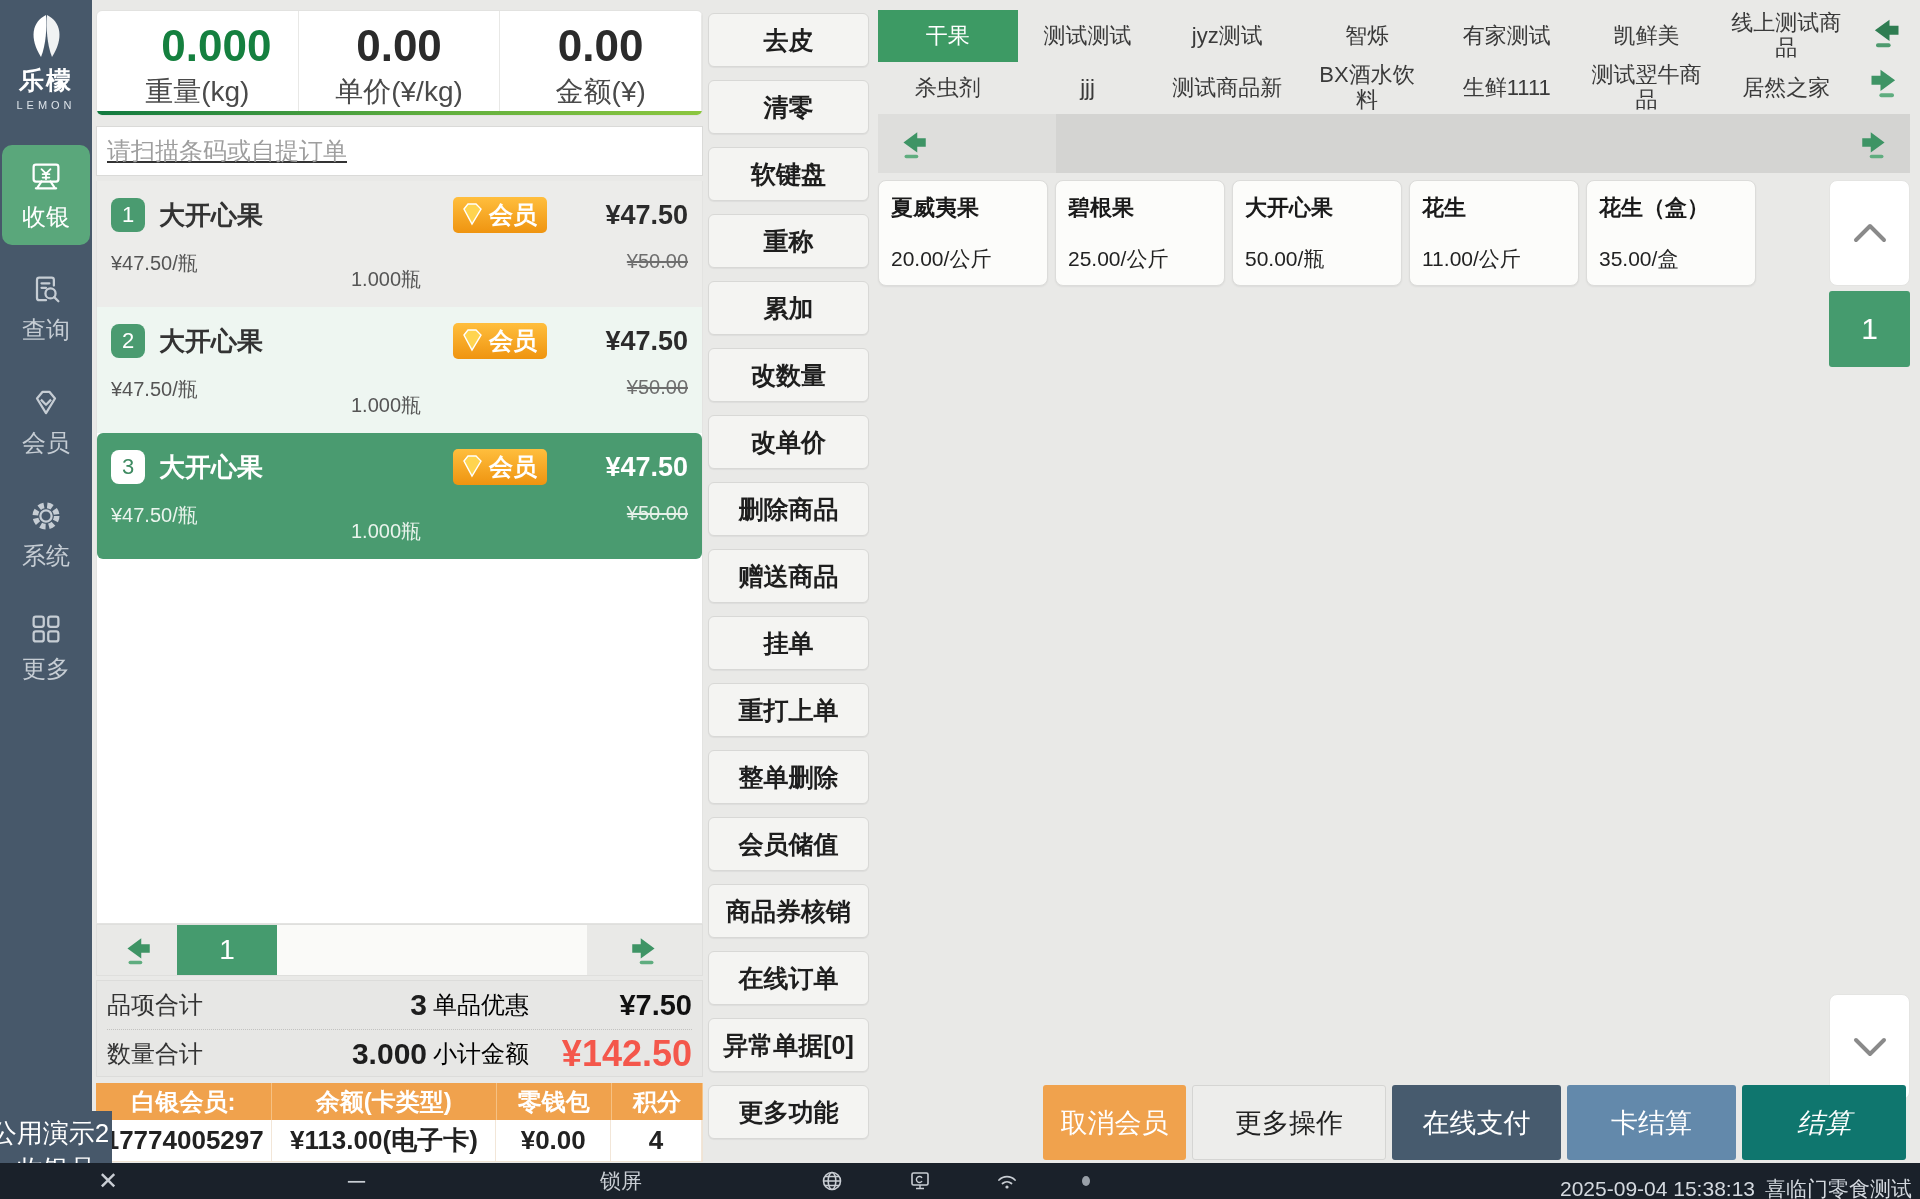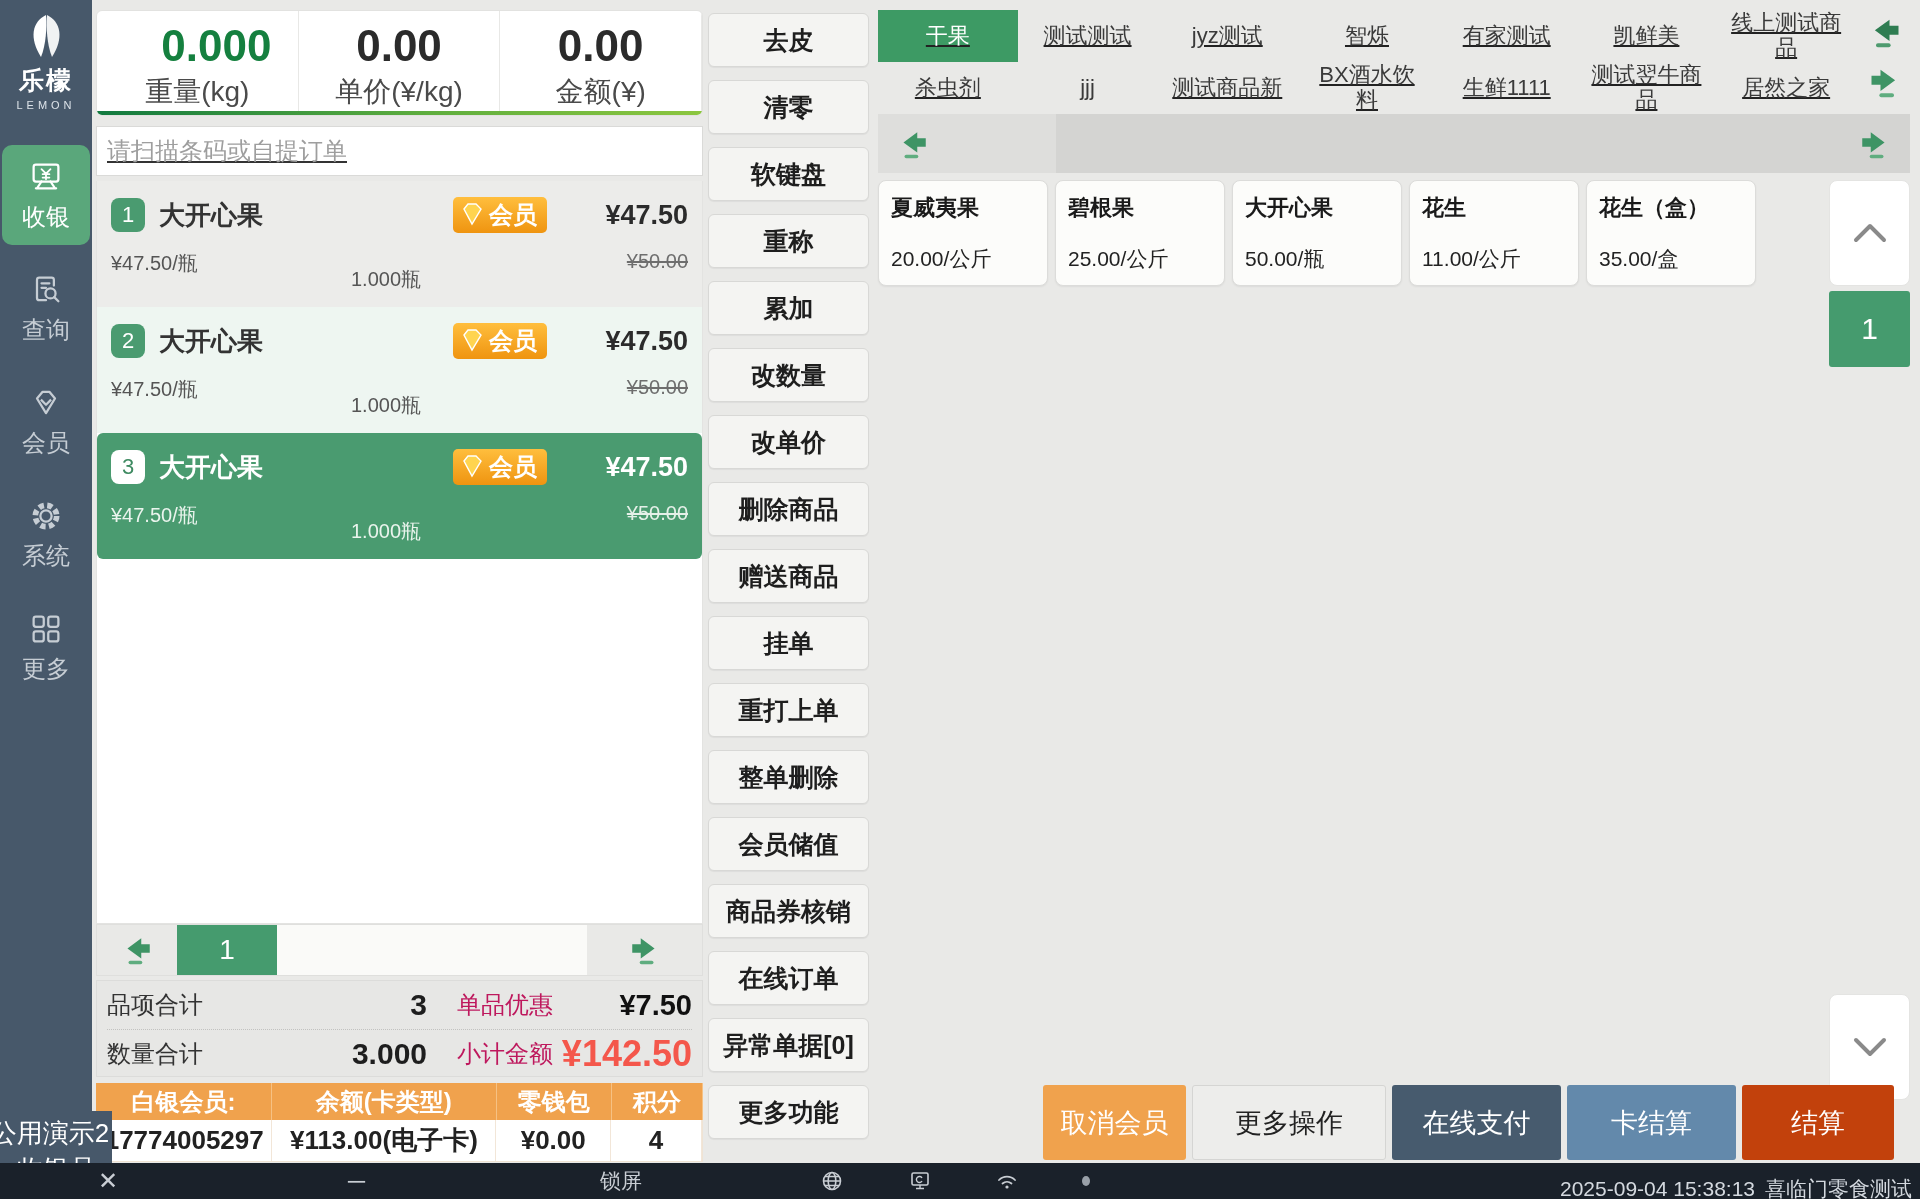--- a/index.html
+++ b/index.html
@@ -81,40 +81,40 @@
   .pg-arrow { width:80px; display:flex; align-items:center; justify-content:center; cursor:pointer; }
   .pg-page { width:100px; background:#459B6E; color:#fff; font-size:28px; display:flex; align-items:center; justify-content:center; }
   .pg-rest { flex:1; background:#FAFAF8; }
   .pg-tail { width:115px; display:flex; align-items:center; justify-content:center; cursor:pointer; }
 
   .summary { position:absolute; top:980px; left:0; width:607px; height:97px; background:#E7E7E5; border:1px solid #DCDCDA; padding:0 10px; }
   .s-row { height:48px; display:flex; align-items:center; }
   .s-row + .s-row { border-top:1px dotted #C2C2C0; }
   .s-label { font-size:24px; color:#333; width:150px; }
   .s-v1 { width:170px; text-align:right; font-size:30px; font-weight:bold; color:#1E1E1E; }
-  .s-l2 { font-size:24px; color:#be185d; margin-left:30px; }
+  .s-l2 { font-size:24px; color:#000000; margin-left:6px; }
   .s-v2 { flex:1; text-align:right; font-size:29px; font-weight:bold; color:#111; }
   .s-v2.red { color:#F4574B; font-size:36px; }
 
   .member-table { position:absolute; top:1083px; left:0; width:607px; }
   .m-row { display:grid; grid-template-columns:29% 37% 19% 15%; }
   .m-head { background:#F0A24D; color:#fff; font-size:24px; font-weight:bold; height:37px; }
   .m-head > div { display:flex; align-items:center; justify-content:center; border-right:1px solid #F6C183; }
   .m-vals { background:#fff; height:42px; font-size:26px; font-weight:bold; color:#222; border:1px solid #EFE3D4; border-top:none; }
   .m-vals > div { display:flex; align-items:center; justify-content:center; border-right:1px solid #F2E6D8; }
 
   
   .fn-col { position:absolute; left:708px; top:0; width:161px; }
   .fn-btn { display:block; width:161px; height:54px; margin-top:13px; background:#F4F4F2; border:1px solid #D8D8D6;
     border-radius:6px; font-size:25px; font-weight:600; color:#1E1E1E; cursor:pointer; box-shadow:0 1px 1px rgba(0,0,0,.05);
     font-family:inherit; }
 
   
   .right-area { position:absolute; left:878px; top:0; width:1032px; height:1163px; }
-  .cat-grid { position:absolute; top:10px; left:0; width:978px; display:grid; grid-template-columns:repeat(7,1fr);text-decoration:underline; }
+  .cat-grid { position:absolute; top:10px; left:0; width:978px; display:grid; grid-template-columns:repeat(7,1fr); }
   .cat-cell { height:52px; display:flex; align-items:center; justify-content:center; font-size:22px; color:#3A3A3A;
     line-height:1.12; text-align:center; padding:0 14px; cursor:pointer; }
   .cat-cell.active { background:#3D9A64; color:#fff; }
   .cat-arrows { position:absolute; left:984px; top:14px; width:46px; display:flex; flex-direction:column; gap:14px; align-items:center; }
   .cat-arrow { cursor:pointer; }
 
   .subcat-bar { position:absolute; top:114px; left:0; width:1032px; height:59px; background:#D4D4D2; display:flex; align-items:center; }
   .subcat-first { width:178px; height:59px; background:#DEDEDC; display:flex; align-items:center; padding-left:18px; }
   .subcat-spacer { flex:1; }
   .subcat-right { margin-right:18px; cursor:pointer; }
@@ -131,21 +131,21 @@
   .sc-page { width:81px; height:76px; margin-top:5px; background:#459B6E; color:#fff; font-size:30px;
     display:flex; align-items:center; justify-content:center; border-radius:3px; }
   .sc-down { position:absolute; top:814px; }
 
   .action-row { position:absolute; top:1085px; left:165px; display:flex; gap:6px; }
   .act-btn { height:75px; border:none; border-radius:3px; font-size:27px; cursor:pointer; color:#fff; font-family:inherit; }
   .act-light { width:194px; background:#EDEDEB; border:1px solid #D5D5D3; color:#222; }
   .act-orange { width:143px; background:#F0A24D; }
   .act-dark { width:169px; background:#475B6E; }
   .act-blue { width:169px; background:#6389AB; }
-  .act-green { width:152px; background:#c2410c; }
+  .act-green { width:164px; background:#0f766e;font-style:italic; }
 </style>
 </head>
 <body>
 
 <aside class="sidebar">
   <div class="logo">
     <span>
       <svg width="52" height="50" viewBox="0 0 52 50">
         <path d="M26 3 C12 10 9 26 21 45 C26 33 27 15 26 3 Z" fill="#fff"></path>
         <path d="M27 3 C41 10 44 26 32 45 C27 33 26 15 27 3 Z" fill="#fff" opacity="0.92"></path>

